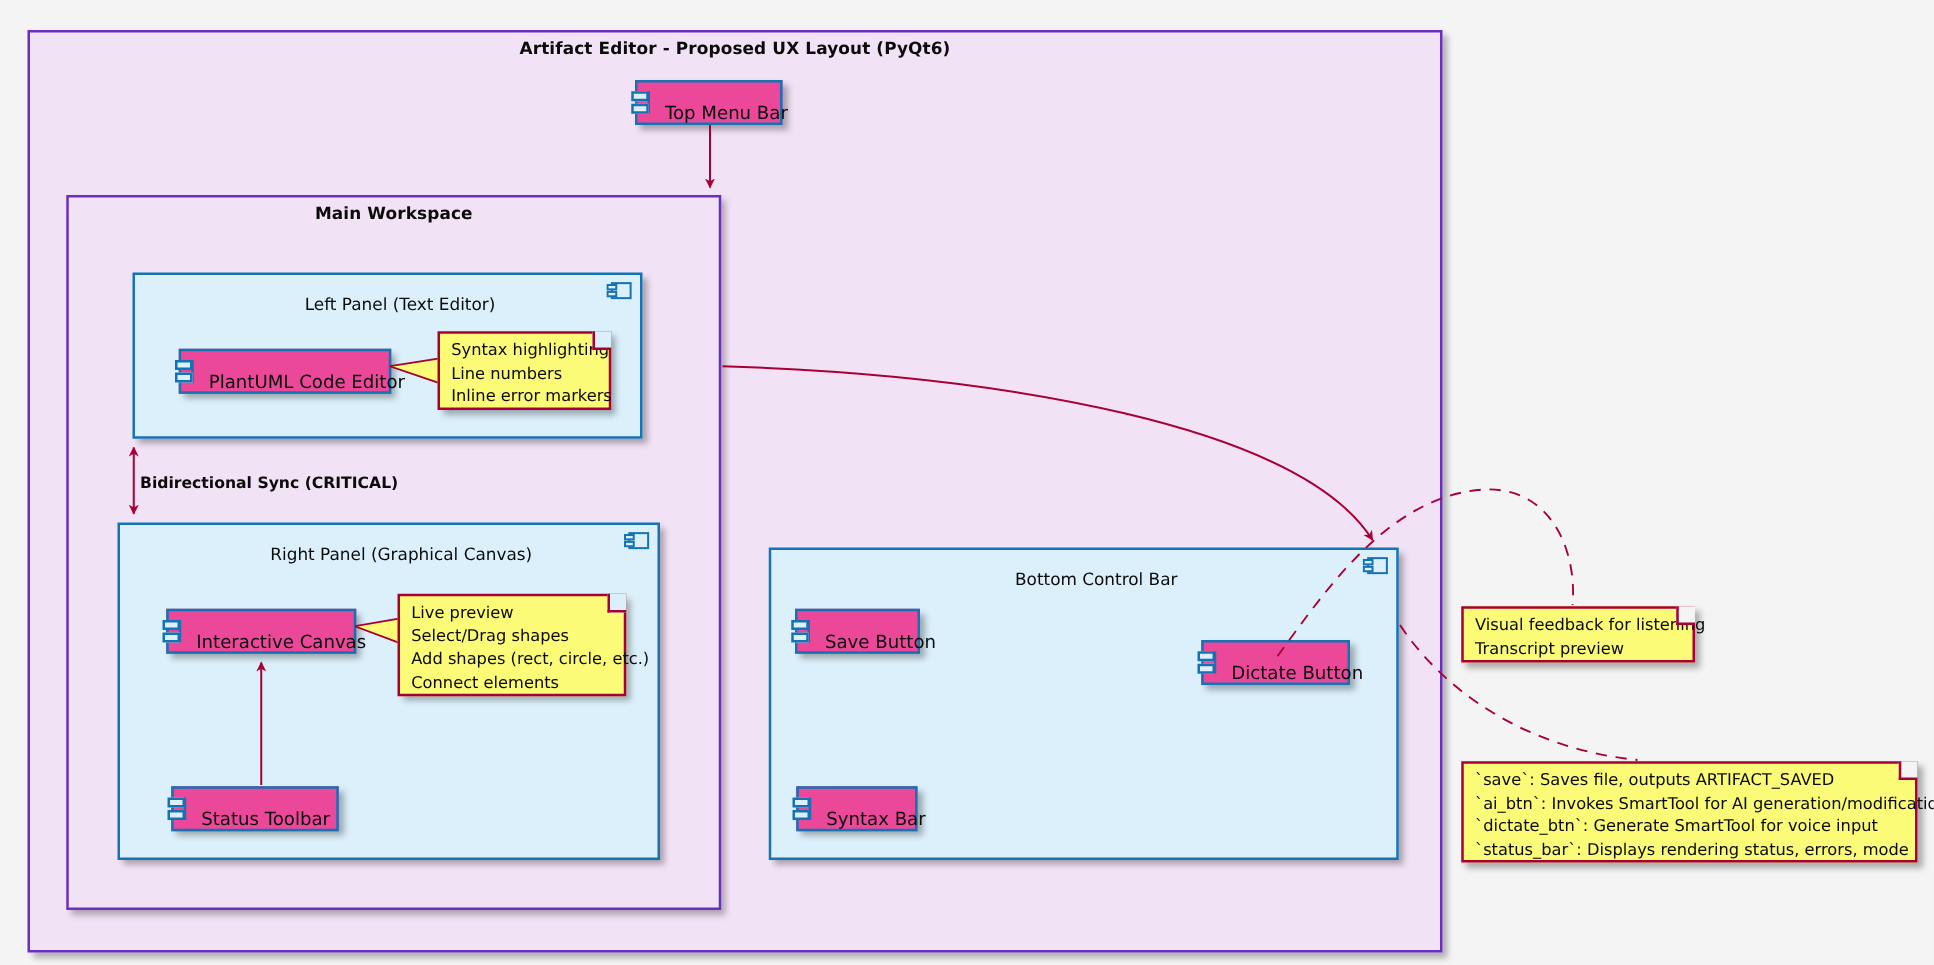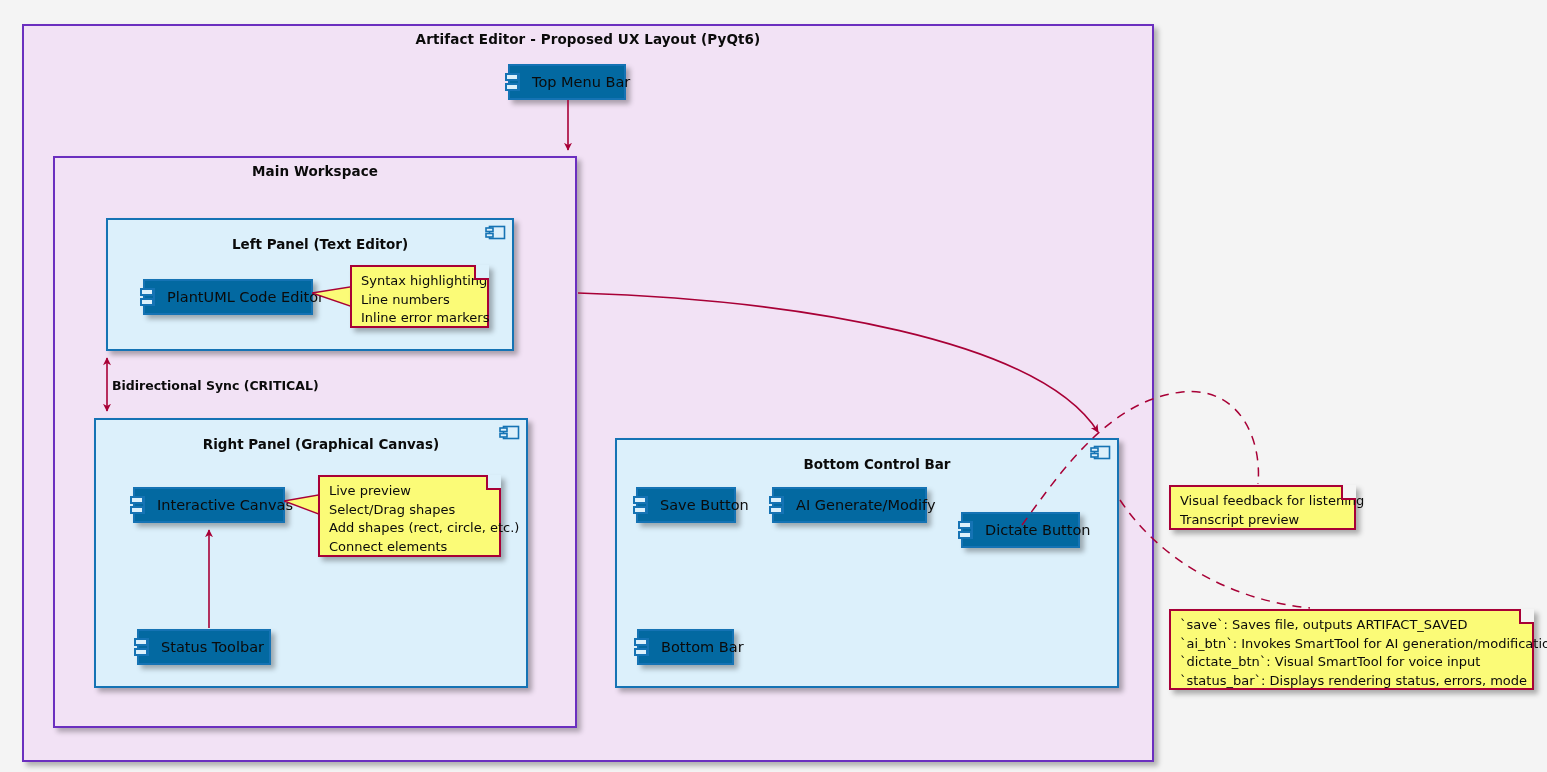--- a/index.html
+++ b/index.html
@@ -57,42 +57,42 @@
     position: absolute;
     box-sizing: border-box;
     background: #DCF0FB;
     border: 2px solid #1573B4;
     box-shadow: 4px 4px 5px rgba(0,0,0,0.30);
   }
   .panel-title {
     position: absolute;
     left: 0; right: 0;
     text-align: center;
-    font-weight: bold;
+    font-weight: normal;
     font-size: 13.5px;
     color: #0b0b0b;
     padding-left: 20px;
   }
   
   .comp-glyph {
     position: absolute;
     width: 21px;
     height: 15px;
     pointer-events: none;
   }
 
   
   .node {
     position: absolute;
     box-sizing: border-box;
-    background: #0369a1;
+    background: #ec4899;
     border: 2px solid #1573B4;
     box-shadow: 4px 4px 5px rgba(0,0,0,0.30);
     display: flex;
-    align-items: center;
+    align-items: flex-end;
   }
   .node-label {
     font-size: 14.5px;
     color: #0b0b0b;
     padding-left: 22px;
     padding-right: 10px;
     white-space: nowrap;
     line-height: 1;
   }
   
@@ -241,46 +241,42 @@
       <rect x="1" y="3" width="7" height="3.5" fill="#DCF0FB" stroke="#1573B4" stroke-width="1.6"></rect>
       <rect x="1" y="8.5" width="7" height="3.5" fill="#DCF0FB" stroke="#1573B4" stroke-width="1.6"></rect>
     </svg>
   </div>
 
   <div class="node" style="left:636px; top:487px; width:100px; height:36px; z-index:20;">
     <span class="tabbar"></span>
     <span class="node-label">Save Button</span>
   </div>
 
-  <div class="node" style="left:772px; top:487px; width:155px; height:36px; z-index:20;">
-    <span class="tabbar"></span>
-    <span class="node-label">AI Generate/Modify</span>
-  </div>
 
   <div class="node" style="left:961px; top:487px; width:119px; height:36px; z-index:20;margin-top:25px;">
     <span class="tabbar"></span>
     <span class="node-label">Dictate Button</span>
   </div>
 
   <div class="node" style="left:637px; top:629px; width:97px; height:36px; z-index:20;">
     <span class="tabbar"></span>
-    <span class="node-label">Bottom Bar</span>
+    <span class="node-label">Syntax Bar</span>
   </div>
 
   <div class="note on-gray" style="left:1169px; top:485px; width:187px; height:45px; z-index:24;">
     <span class="fold"></span>
     <span class="note-line">Visual feedback for listening</span>
     <span class="note-line">Transcript preview</span>
   </div>
 
   <div class="note on-gray" style="left:1169px; top:609px; width:365px; height:81px; z-index:24;">
     <span class="fold"></span>
     <span class="note-line">`save`: Saves file, outputs ARTIFACT_SAVED</span>
     <span class="note-line">`ai_btn`: Invokes SmartTool for AI generation/modification</span>
-    <span class="note-line">`dictate_btn`: Visual SmartTool for voice input</span>
+    <span class="note-line">`dictate_btn`: Generate SmartTool for voice input</span>
     <span class="note-line">`status_bar`: Displays rendering status, errors, mode</span>
   </div>
 
   <svg id="connectors" viewBox="0 0 1547 772">
     <defs>
       <marker id="arrowEnd" markerWidth="10" markerHeight="10" refX="7.2" refY="4" orient="auto" markerUnits="userSpaceOnUse">
         <path d="M0,0 L8,4 L0,8 L2.2,4 Z" fill="#A80036"></path>
       </marker>
       <marker id="arrowStart" markerWidth="10" markerHeight="10" refX="0.8" refY="4" orient="auto" markerUnits="userSpaceOnUse">
         <path d="M8,0 L0,4 L8,8 L5.8,4 Z" fill="#A80036"></path>

